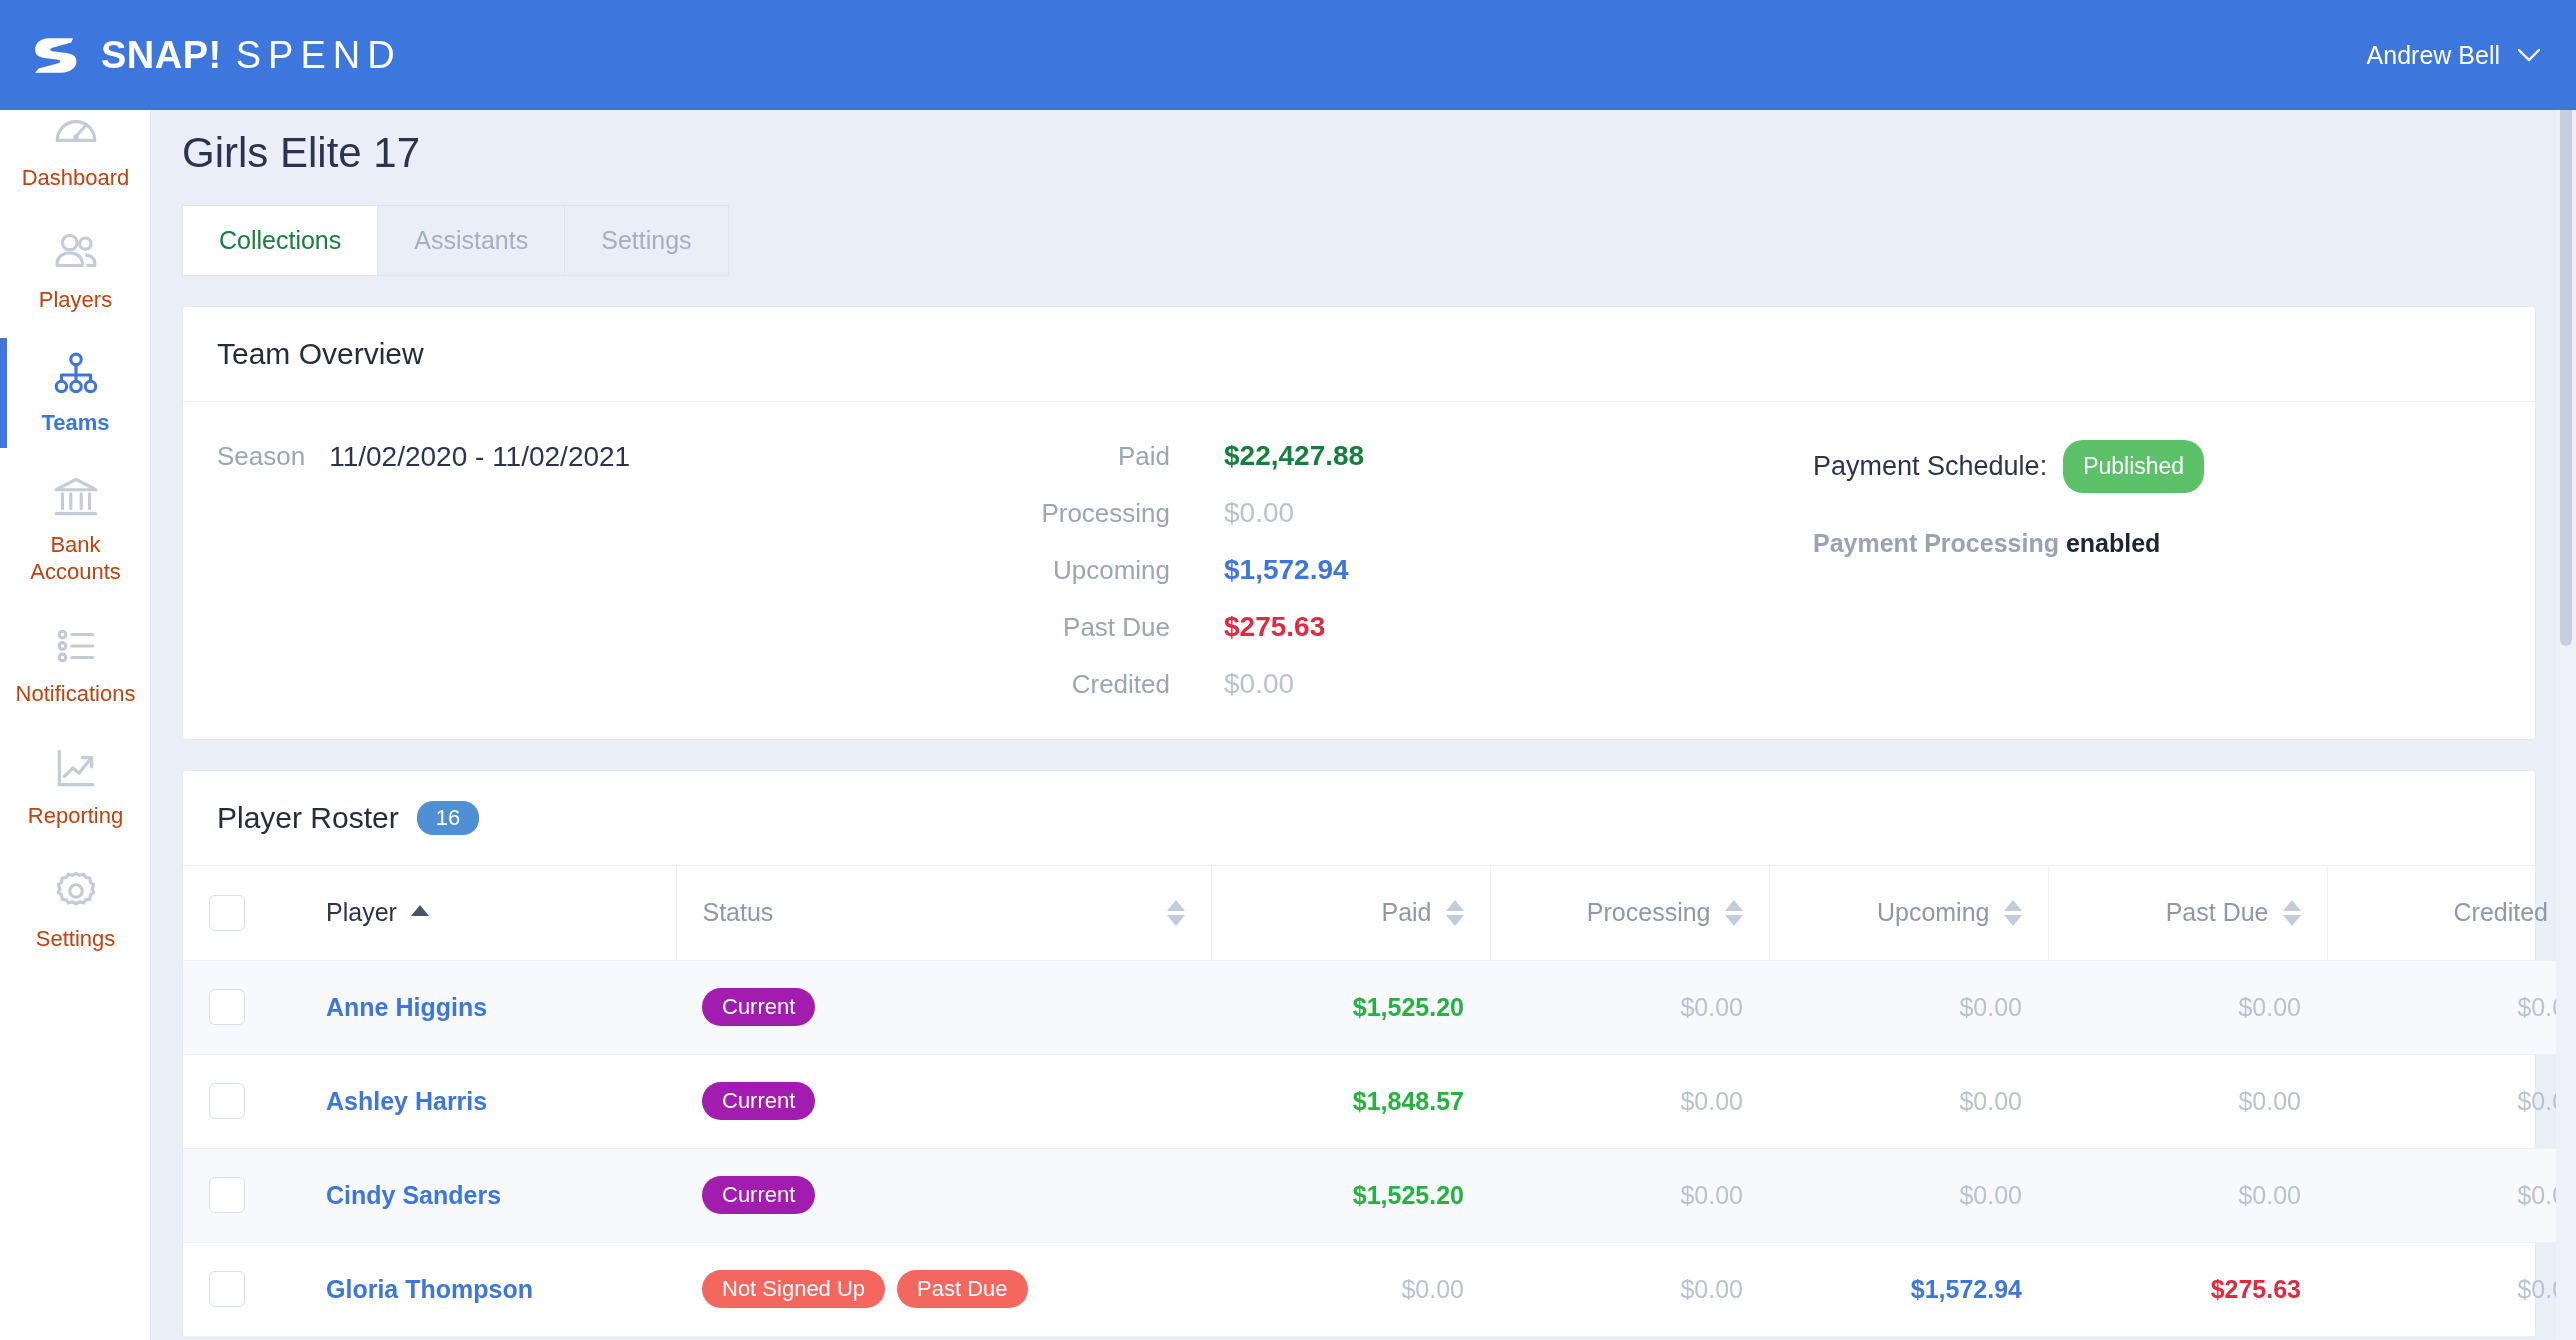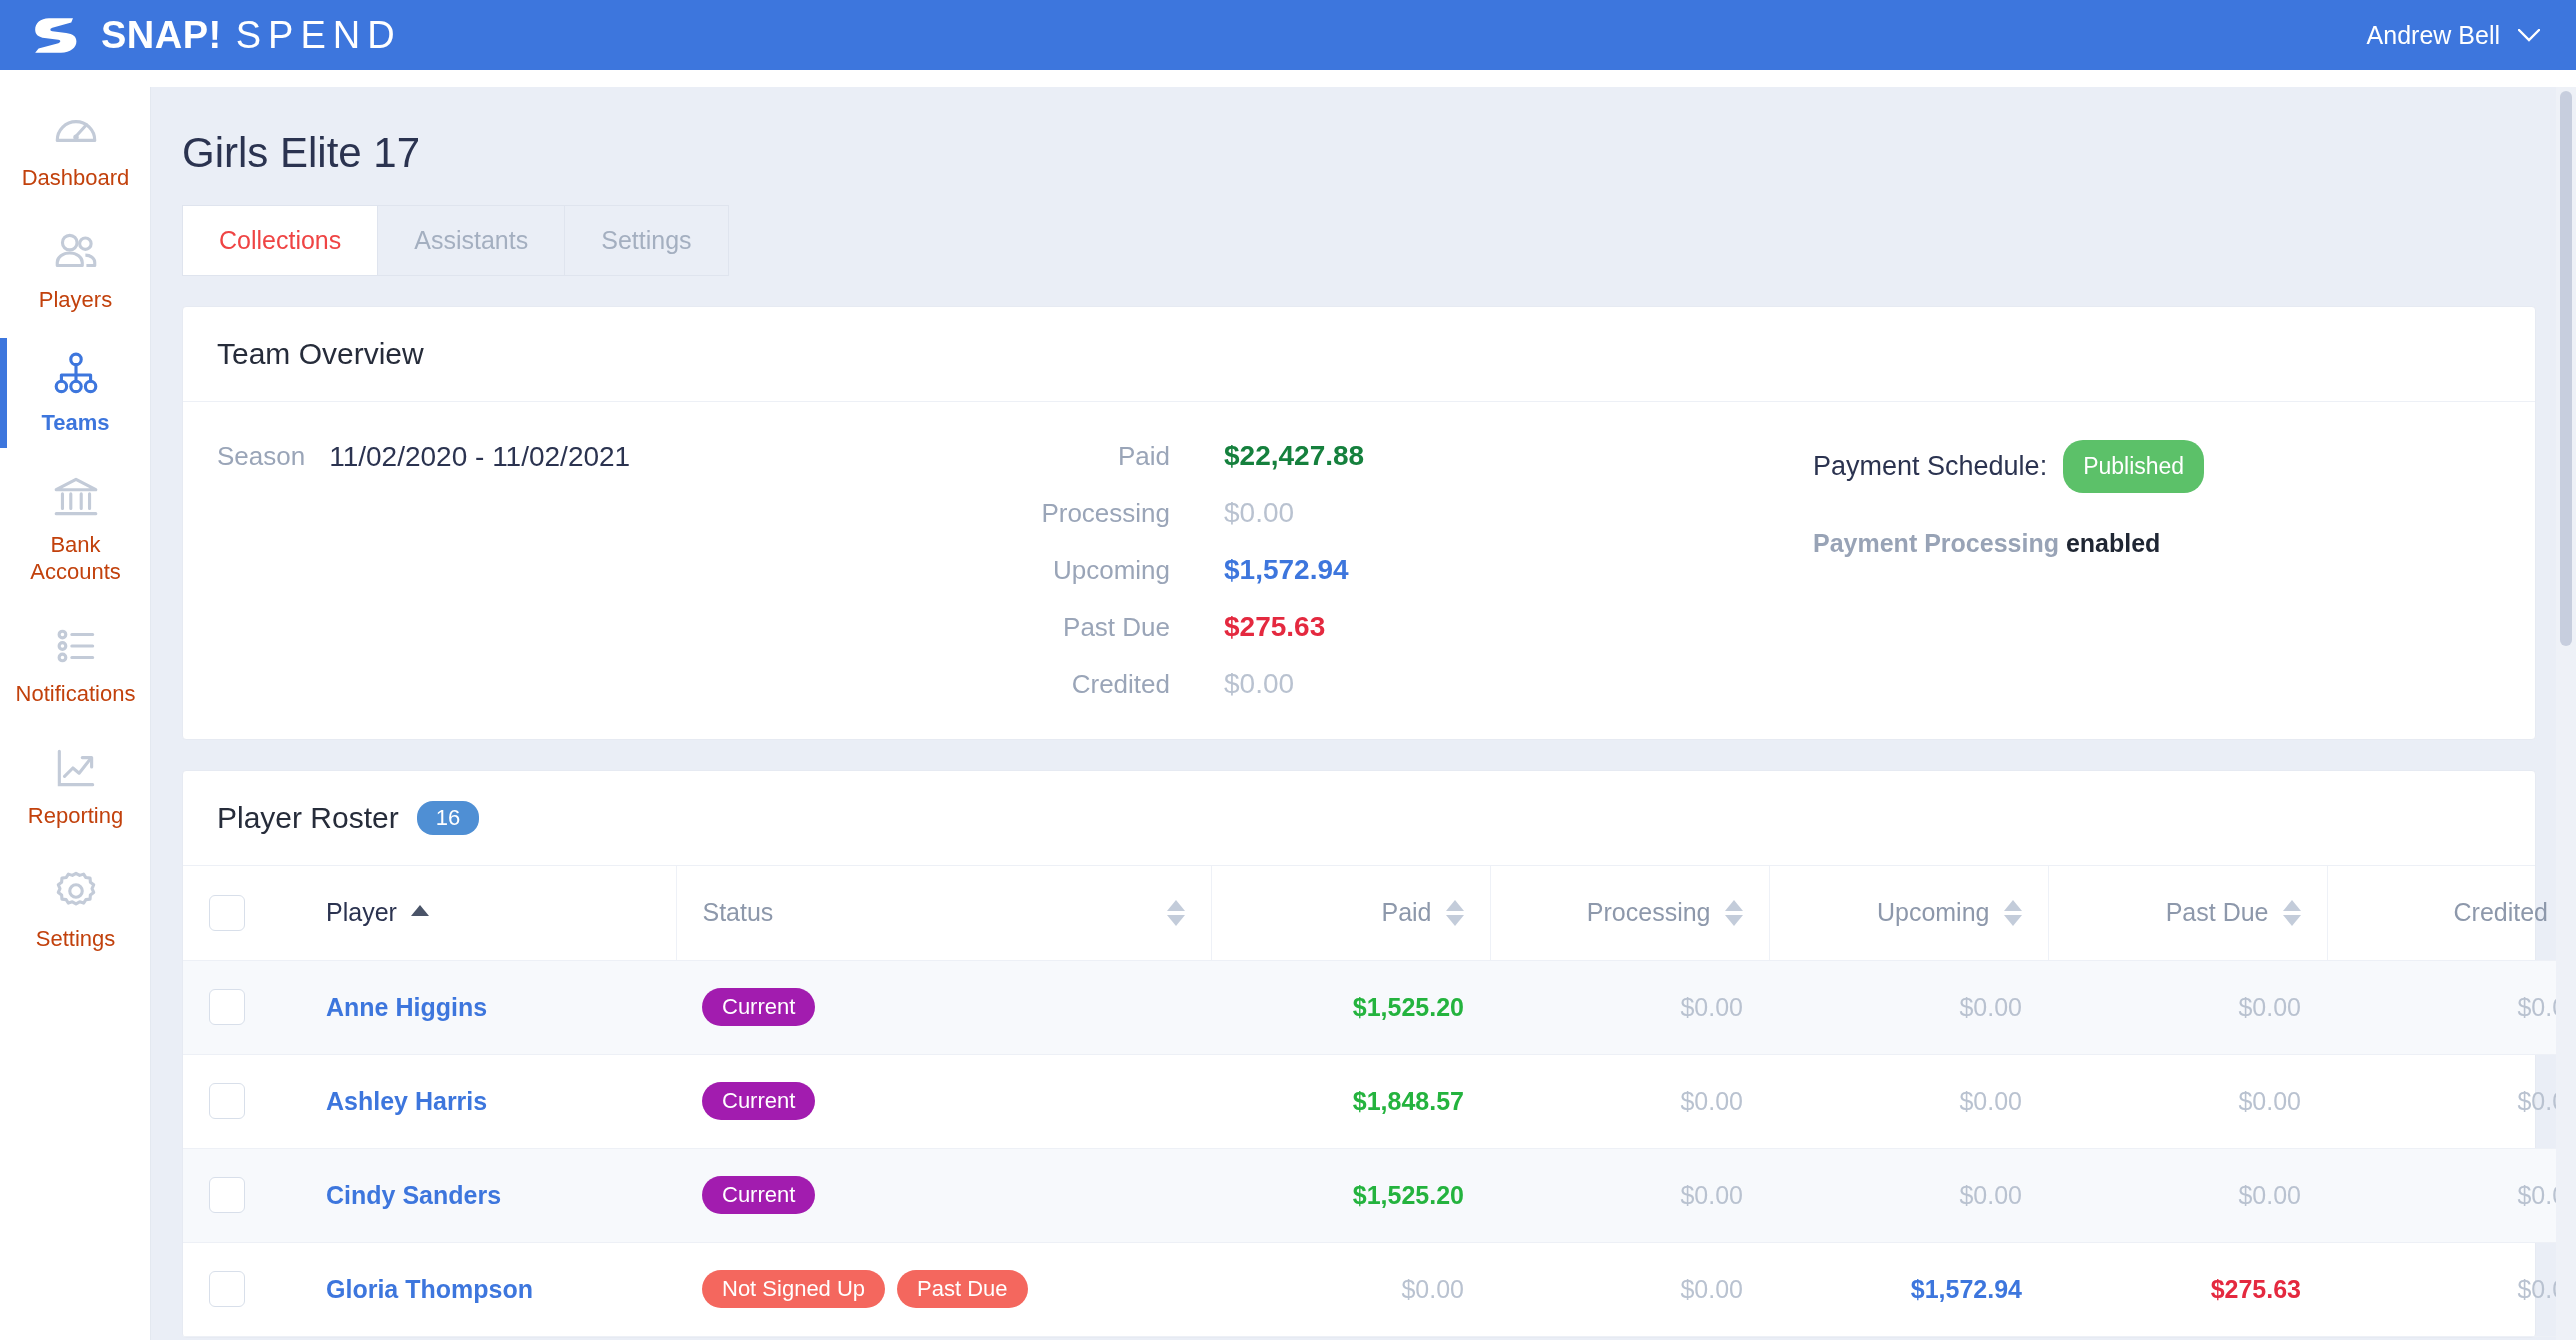--- a/index.html
+++ b/index.html
@@ -7,21 +7,21 @@
     width: 2576px; height: 1341px;
     overflow: hidden;
     background: #ffffff;
     font-family: "Liberation Sans", sans-serif;
     -webkit-font-smoothing: antialiased;
   }
 
   
   .topbar {
     position: absolute; top: 0; left: 0;
-    width: 2576px; height: 70px;
+    width: 2576px; height: 110px;
     background: #3d76dd;
     display: flex; align-items: center;
     z-index: 30;
   }
   .brand { display: flex; align-items: center; margin-left: 30px; }
   .brand-logo { width: 55px; height: 55px; flex: 0 0 55px; }
   .brand-text {
     margin-left: 16px;
     color: #ffffff;
     font-size: 38px;
@@ -96,21 +96,21 @@
     font-size: 25px;
     color: #a4afc0;
     background: transparent;
     border: 1px solid #dfe4ee;
     border-right: none;
     cursor: pointer;
   }
   .tab:last-child { border-right: 1px solid #dfe4ee; }
   .tab.active {
     background: #ffffff;
-    color: #ef4444;
+    color: #15803d;
     border-color: #dfe4ee;
   }
 
   
   .card {
     margin: 30px 40px 0 31px;
     background: #ffffff;
     border: 1px solid #e6eaf2;
     border-radius: 4px;
   }

